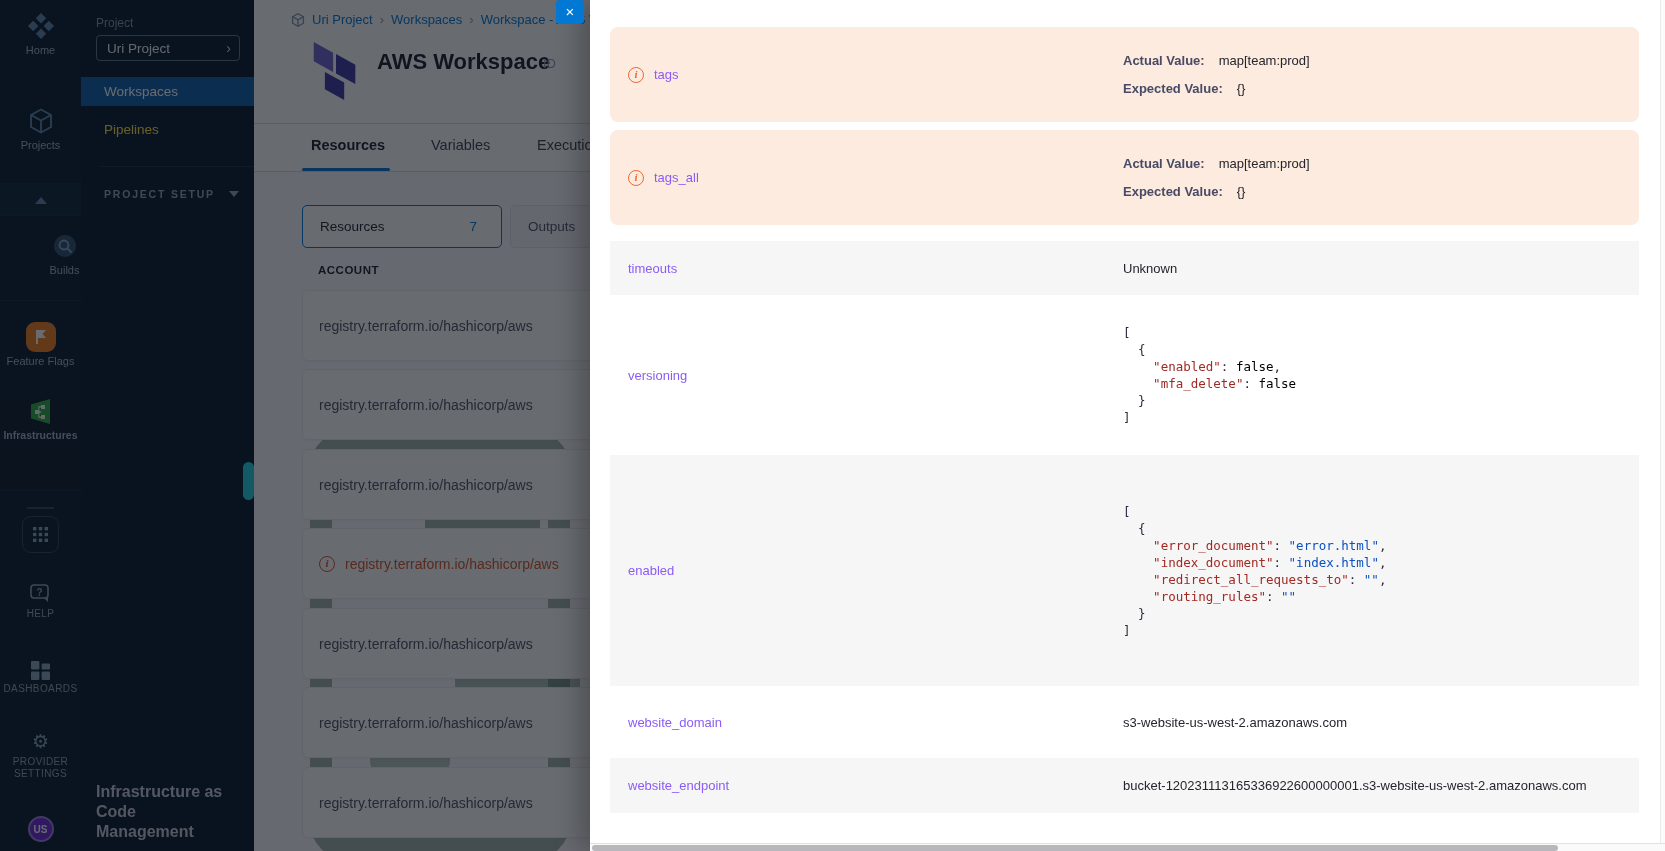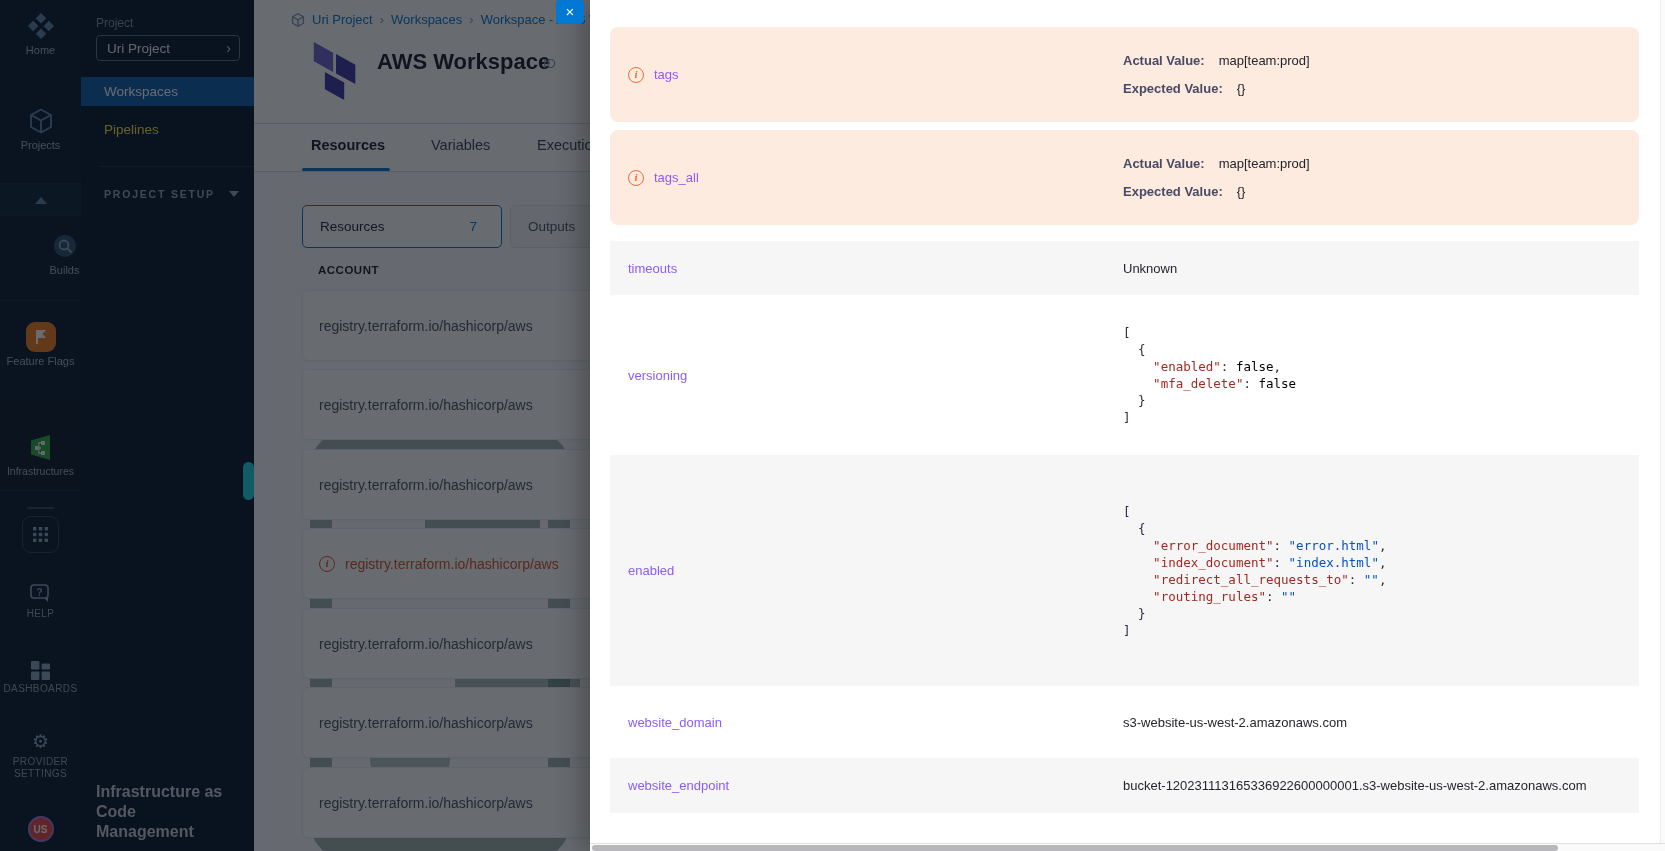--- a/index.html
+++ b/index.html
@@ -12,21 +12,21 @@
   #rail { position:absolute; left:0; top:0; width:81px; height:851px; background:#0a1c2f; z-index:10; }
   .rail-strip { position:absolute; left:0; width:81px; background:#0e2438; border-top:1px solid #16293c; border-bottom:1px solid #16293c; }
   .rail-sep { position:absolute; left:0; width:81px; border-top:1px solid #132638; }
   .rail-item { position:absolute; left:0; width:81px; text-align:center; cursor:pointer; }
   .rail-ico { display:flex; align-items:center; justify-content:center; height:30px; }
   .rail-lbl { margin-top:3px; font-size:11px; color:#9fb3c8; }
   .rail-lbl-sm { margin-top:3px; font-size:10px; letter-spacing:.4px; color:#90a4b8; }
   .tri-up { width:0; height:0; margin:0 auto; border-left:6px solid transparent; border-right:6px solid transparent; border-bottom:7px solid #5d87ab; }
   .ff-badge { width:30px; height:30px; margin:0 auto; background:#f07f1e; border-radius:9px; display:flex; align-items:center; justify-content:center; }
   .grid-box { width:37px; height:37px; margin:0 auto; border:1px solid #2a4258; border-radius:9px; display:flex; align-items:center; justify-content:center; }
-  .avatar { width:26px; height:26px; margin:0 auto; border-radius:50%; background:#ef4444; border:2px solid #9d7fe0; color:#fff; font-size:10px; font-weight:bold; display:flex; align-items:center; justify-content:center; }
+  .avatar { width:26px; height:26px; margin:0 auto; border-radius:50%; background:#6d28d9; border:2px solid #9d7fe0; color:#fff; font-size:10px; font-weight:bold; display:flex; align-items:center; justify-content:center; }
   .gear { font-size:19px; color:#8aa2b8; line-height:20px; }
 
   
   #sidebar { position:absolute; left:81px; top:0; width:173px; height:851px; background:#07182b; z-index:10; }
   .sb-project-label { position:absolute; left:15px; top:16px; font-size:12px; color:#7e93a8; }
   .sb-select { position:absolute; left:15px; top:35px; width:144px; height:26px; border:1px solid #5b7185; border-radius:4px; display:flex; align-items:center; justify-content:space-between; padding:0 8px 0 10px; cursor:pointer; }
   .sb-select-txt { font-size:13.5px; color:#eef2f6; }
   .sb-chev { color:#cdd7e0; font-size:14px; }
   .sb-item { position:absolute; left:0; width:173px; height:29px; line-height:29px; padding-left:23px; font-size:13.5px; color:#fde047; cursor:pointer; }
   .sb-item.active { background:#0d5eab; color:#fff; }
@@ -132,21 +132,21 @@
               <path fill="#fff" d="M3 1h10l-3.5 4L13 9H5v6H3z"></path>
             </svg>
         </div>
       </div>
       <div class="rail-lbl">Feature Flags</div>
     </div>
 
     <div class="rail-sep" style="top:398px;"></div>
     <div class="abs" style="left:0; top:398px; width:81px; height:92px; background:#081929;"></div>
 
-    <div class="rail-item" style="top:432px;">
+    <div class="rail-item" style="top:396px;font-weight:bold;">
       <div class="rail-ico">
         <svg width="27" height="27" viewBox="0 0 27 27">
             <path fill="#2fae46" d="M4 6.5L23 1v25L4 20.5z" rx="3"></path>
             <g fill="#eafbe9">
               <rect x="14" y="7" width="4" height="4"></rect>
               <rect x="8" y="12" width="4" height="4"></rect>
               <rect x="14" y="17" width="4" height="4"></rect>
             </g>
             <path stroke="#eafbe9" stroke-width="1.3" d="M12 14h2M16 11v-0M16 11l0 0M14 9h-2v5M14 19h-2v-5"></path>
           </svg>

